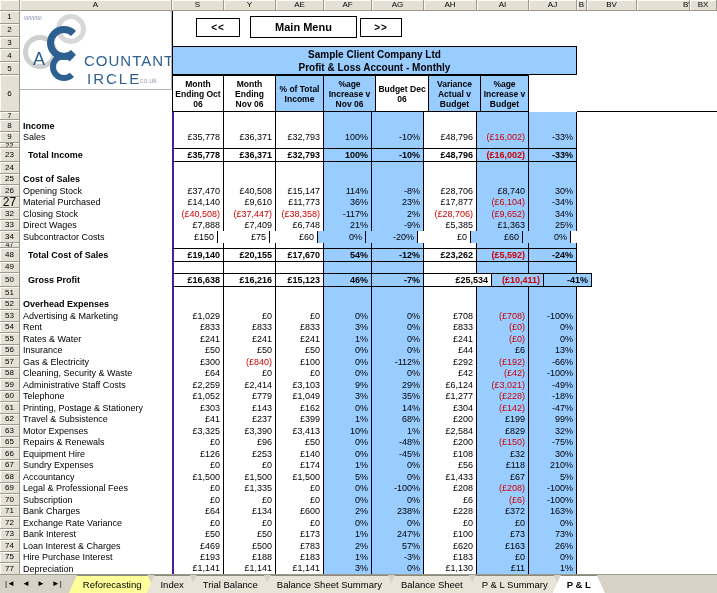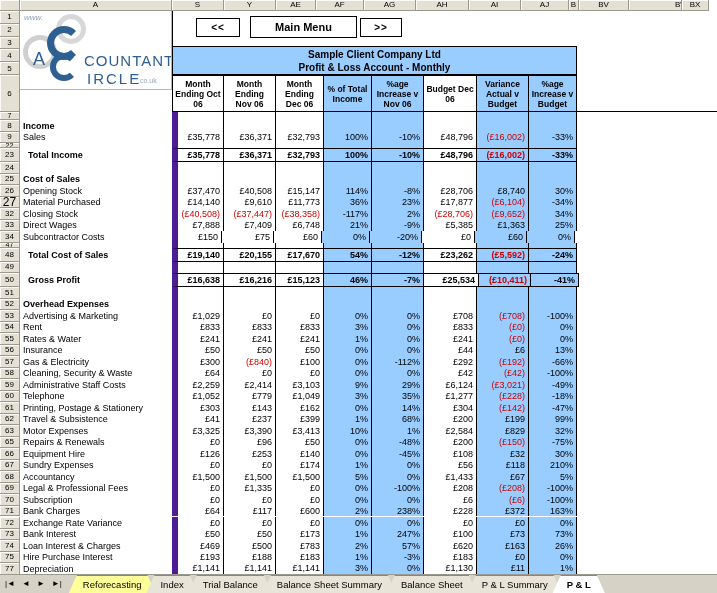--- a/index.html
+++ b/index.html
@@ -58,21 +58,21 @@
   .hc.first{border-left:1px solid #000}
   .hc.blue{background:var(--blue)}
   .hline{position:absolute;left:577px;top:111px;width:140px;height:1px;background:#000}
 
   
   #rows .r{display:flex}
   .lab{width:152px;flex:none;font-size:9px;padding-left:3px;display:flex;align-items:center;
        overflow:hidden;white-space:nowrap}
   .c{flex:none;font-size:9px;padding-right:3px;border-right:1px solid #000;display:flex;align-items:center;
      justify-content:flex-end;overflow:hidden;white-space:nowrap}
-  .c.first{border-left:6px solid #4c1d95}
+  .c.first{border-left:2px solid #4c1d95}
   .c.blue{background:var(--blue)}
   .c.neg{color:var(--neg)}
   .r.section .lab{font-weight:bold}
   .r.total .lab{font-weight:bold;padding-left:8px}
   .r.total .c{font-weight:bold;border-top:1px solid #000;border-bottom:1px solid #000}
   .r.last .c{border-bottom:1px solid #000}
 
   
   #tabbar{position:absolute;left:0;bottom:0;width:717px;height:19px;background:#d6d2c6;
           border-top:1px solid #9c9a8e;display:flex;align-items:stretch;overflow:hidden}
@@ -91,21 +91,21 @@
 </head>
 <body>
 
 <div id="sheet">
 
   <div id="colheaders">
       <div class="ch" style="width: 20px;"></div>
       <div class="ch" style="width: 152px;">A</div>
       <div class="ch" style="width: 52px;">S</div>
       <div class="ch" style="width: 52px;">Y</div>
-      <div class="ch" style="width: 40px;">AE</div>
+      <div class="ch" style="width: 48px;">AE</div>
       <div class="ch" style="width: 48px;">AF</div>
       <div class="ch" style="width: 52px;">AG</div>
       <div class="ch" style="width: 53px;">AH</div>
       <div class="ch" style="width: 52px;">AI</div>
       <div class="ch" style="width: 48px;">AJ</div>
       <div class="ch" style="width: 10px;">B</div>
       <div class="ch" style="width: 50px;">BV</div>
       <div class="ch" style="width: 53px; padding-left: 46px;">BW</div>
       <div class="ch" style="width: 27px;">BX</div>
     </div>
@@ -140,21 +140,20 @@
       <div>Sample Client Company Ltd</div>
       <div>Profit &amp; Loss Account - Monthly</div>
     </div>
   </div>
 
   <div id="hdrrow">
     <div class="rn">6</div>
     <div class="hspacer"></div>
     <div class="hc first w0" style="width: 52px;">Month Ending Oct 06</div>
     <div class="hc w1" style="width: 52px;">Month Ending Nov 06</div>
-    <div class="hc w2" style="width: 48px;">Month Ending Dec 06</div>
     <div class="hc blue w3" style="width: 48px;">% of Total Income</div>
     <div class="hc blue w4" style="width: 52px;">%age Increase v Nov 06</div>
     <div class="hc w5" style="width: 53px;">Budget Dec 06</div>
     <div class="hc blue w6" style="width: 52px;">Variance Actual v Budget</div>
     <div class="hc blue w7" style="width: 48px;">%age Increase v Budget</div>
   </div>
   <div class="hline"></div>
 
   <div id="rows">
       <div class="r tiny7" style="height: 8px;">
@@ -338,21 +337,21 @@
         <div class="c blue" style="width: 48px;"></div>
       </div>
       <div class="r total" style="height: 14px;">
         <div class="rn" style="font-size: 8px;">50</div>
         <div class="lab">Gross Profit</div>
         <div class="c first" style="width: 52px;">£16,638</div>
         <div class="c" style="width: 52px;">£16,216</div>
         <div class="c" style="width: 48px;">£15,123</div>
         <div class="c blue" style="width: 48px;">46%</div>
         <div class="c blue" style="width: 52px;">-7%</div>
-        <div class="c" style="width: 55px;">£25,534</div>
+        <div class="c" style="width: 68px;">£25,534</div>
         <div class="c blue neg" style="width: 52px;">(£10,411)</div>
         <div class="c blue" style="width: 48px;">-41%</div>
       </div>
       <div class="r blank" style="height: 11.5px;">
         <div class="rn" style="font-size: 8px;">51</div>
         <div class="lab"></div>
         <div class="c first" style="width: 52px;"></div>
         <div class="c" style="width: 52px;"></div>
         <div class="c" style="width: 48px;"></div>
         <div class="c blue" style="width: 48px;"></div>
@@ -570,25 +569,25 @@
         <div class="lab">Subscription</div>
         <div class="c first" style="width: 52px;">£0</div>
         <div class="c" style="width: 52px;">£0</div>
         <div class="c" style="width: 48px;">£0</div>
         <div class="c blue" style="width: 48px;">0%</div>
         <div class="c blue" style="width: 52px;">0%</div>
         <div class="c" style="width: 53px;">£6</div>
         <div class="c blue neg" style="width: 52px;">(£6)</div>
         <div class="c blue" style="width: 48px;">-100%</div>
       </div>
-      <div class="r data" style="height: 11.5px; align-items: center;">
+      <div class="r data" style="height: 11.5px;">
         <div class="rn" style="font-size: 8px;">71</div>
         <div class="lab">Bank Charges</div>
         <div class="c first" style="width: 52px;">£64</div>
-        <div class="c" style="width: 52px;">£117</div>
+        <div class="c" style="width: 52px;">£134</div>
         <div class="c" style="width: 48px;">£600</div>
         <div class="c blue" style="width: 48px;">2%</div>
         <div class="c blue" style="width: 52px;">238%</div>
         <div class="c" style="width: 53px;">£228</div>
         <div class="c blue" style="width: 52px;">£372</div>
         <div class="c blue" style="width: 48px;">163%</div>
       </div>
       <div class="r data" style="height: 11.5px;">
         <div class="rn" style="font-size: 8px;">72</div>
         <div class="lab">Exchange Rate Variance</div>

